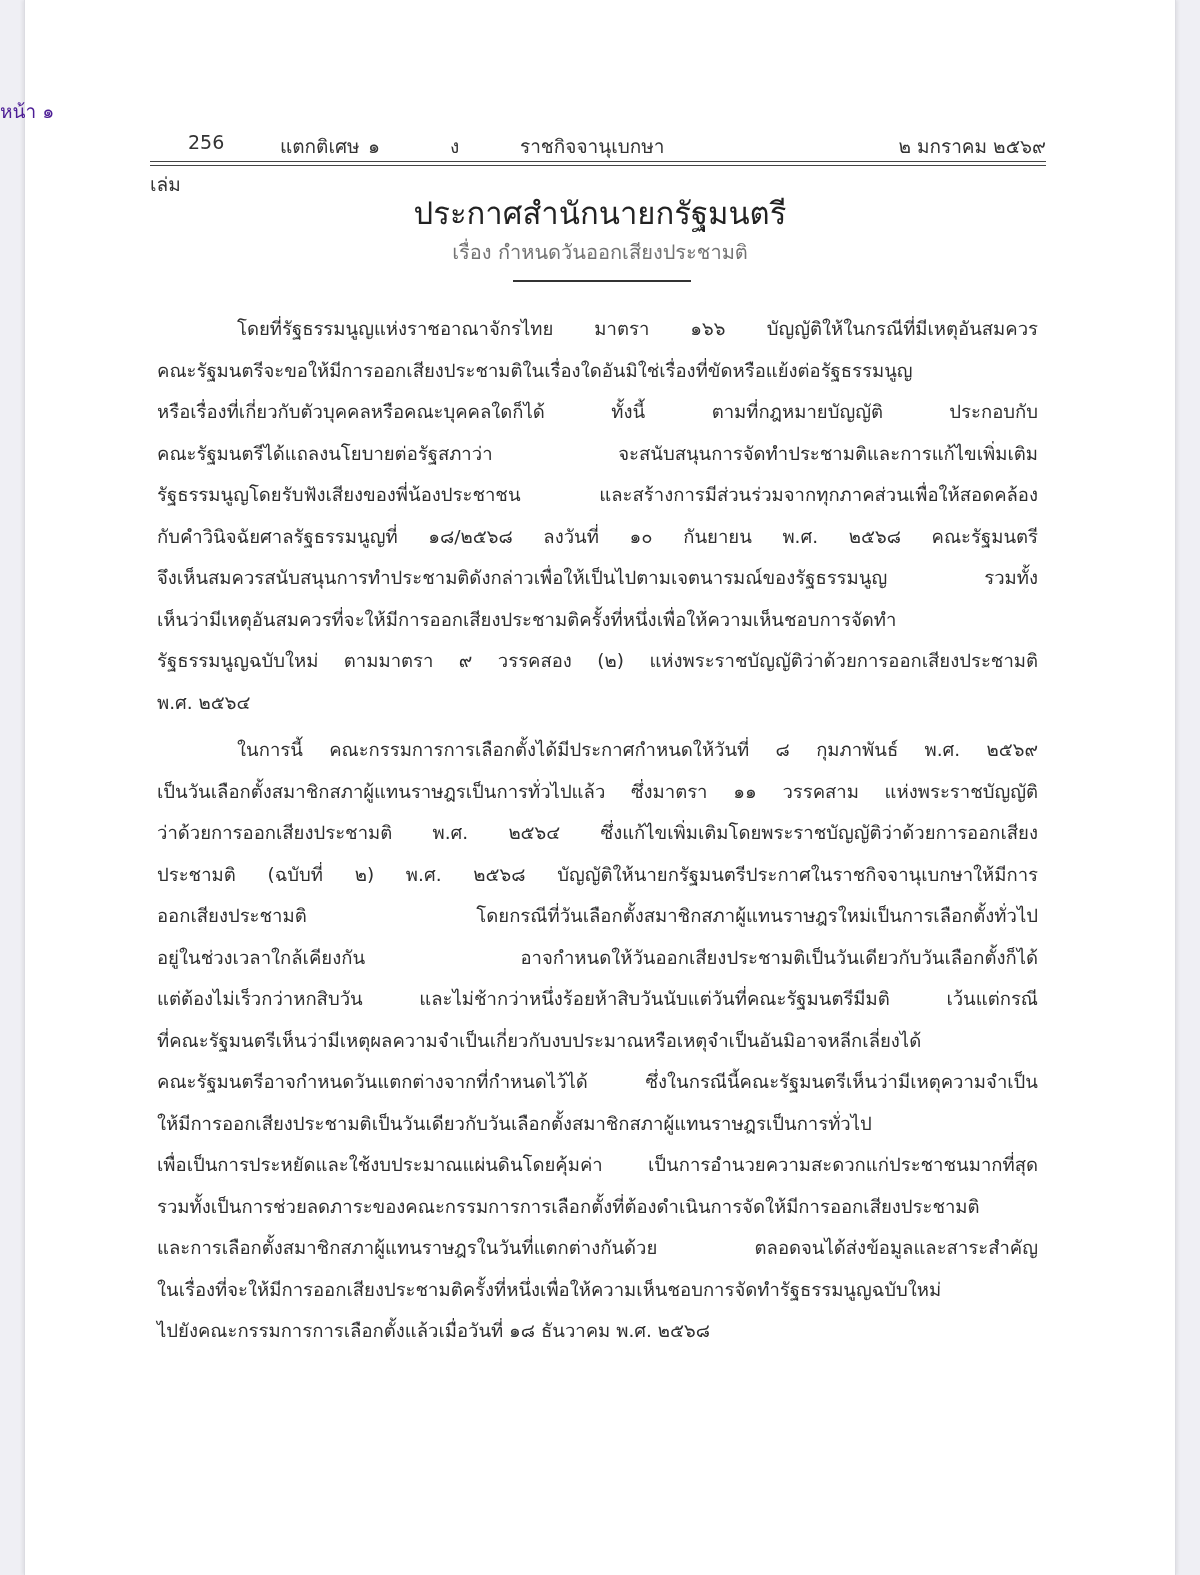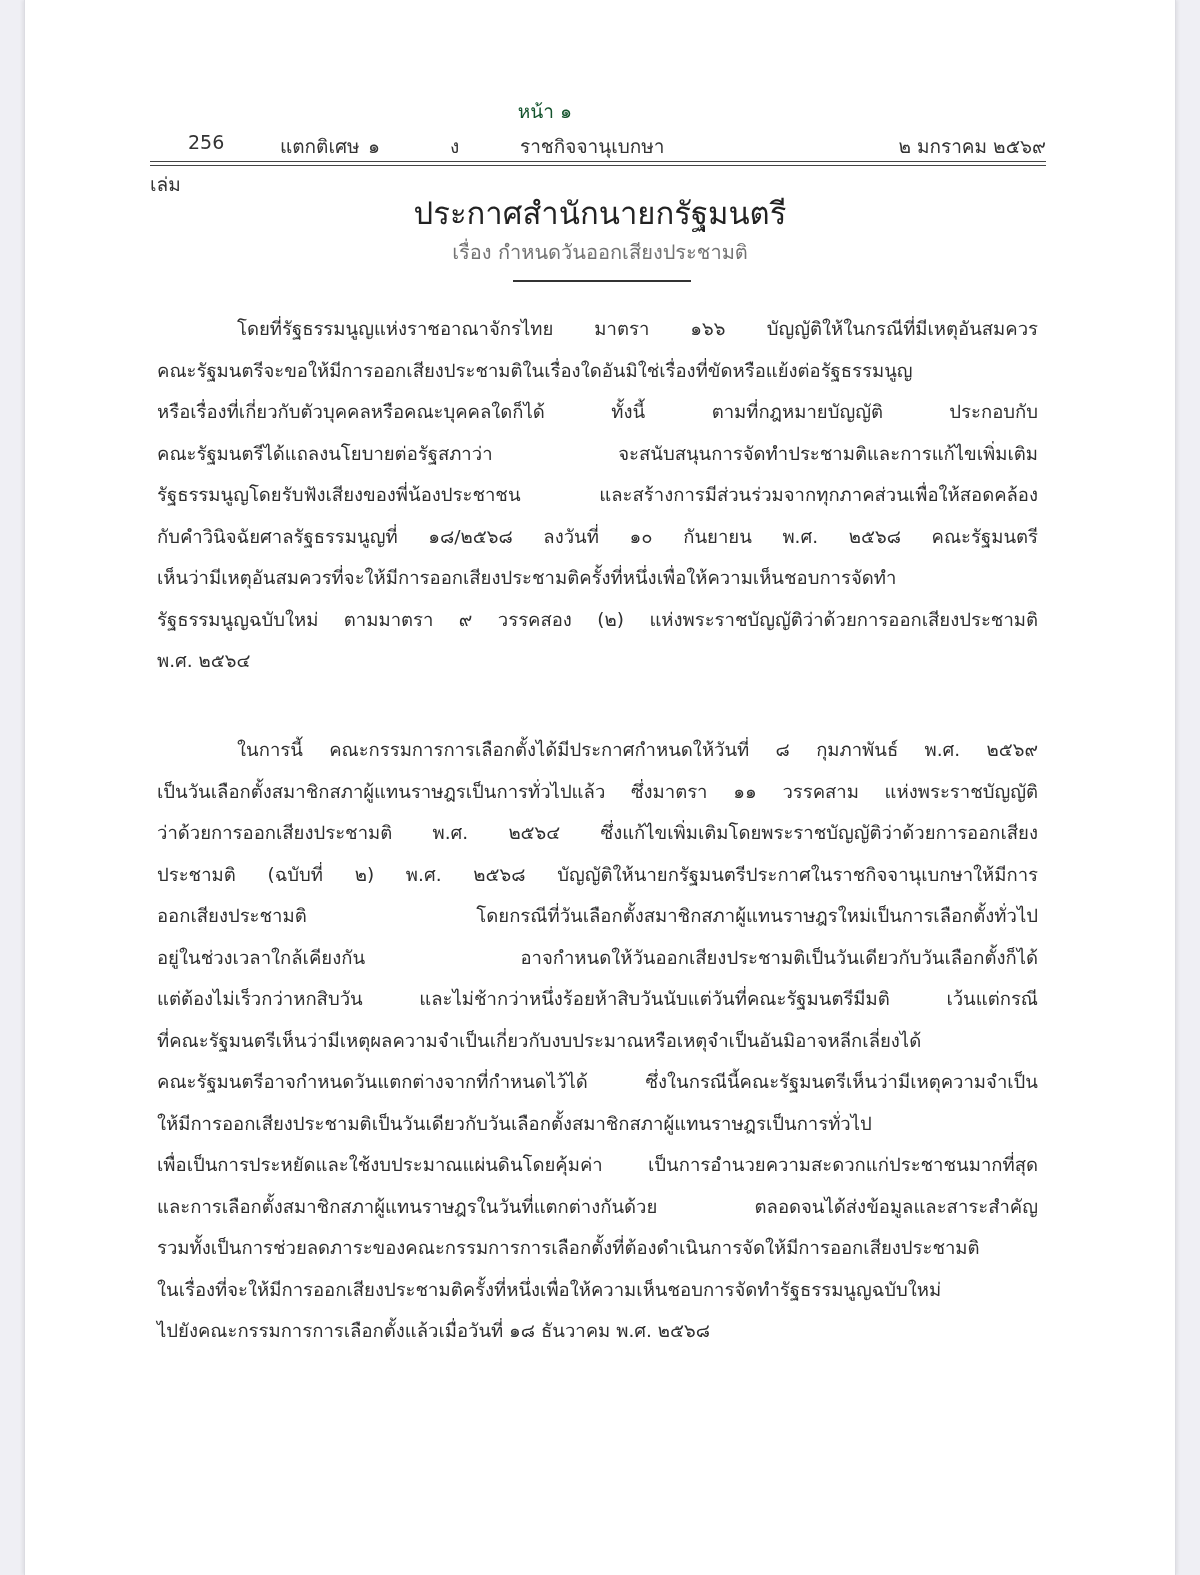--- a/index.html
+++ b/index.html
@@ -24,23 +24,22 @@
       background: #ffffff;
       box-shadow: -2px 0 3px rgba(0,0,0,0.06), 2px 0 3px rgba(0,0,0,0.06);
       border-left: 1px solid #dcdce2;
       border-right: 1px solid #dcdce2;
     }
     .page-number {
       position: absolute;
       top: 96px;
       left: 0;
       width: 1090px;
-      text-align: center;
       font-size: 19px;
-      color: #14532d;
+      color: #4c1d95;
     }
     .header-line {
       position: absolute;
       top: 131px;
       left: 150px;
       width: 896px;
       height: 26px;
       font-size: 19px;
       color: #333;
     }
@@ -134,34 +133,35 @@
 <div class="subject">เรื่อง  กำหนดวันออกเสียงประชามติ</div>
 <div class="title-rule"></div>
 
 <div class="body-text para1">
   <span class="line indent">โดยที่รัฐธรรมนูญแห่งราชอาณาจักรไทย มาตรา ๑๖๖ บัญญัติให้ในกรณีที่มีเหตุอันสมควร</span>
   <span class="line">คณะรัฐมนตรีจะขอให้มีการออกเสียงประชามติในเรื่องใดอันมิใช่เรื่องที่ขัดหรือแย้งต่อรัฐธรรมนูญ</span>
   <span class="line">หรือเรื่องที่เกี่ยวกับตัวบุคคลหรือคณะบุคคลใดก็ได้ ทั้งนี้ ตามที่กฎหมายบัญญัติ ประกอบกับ</span>
   <span class="line">คณะรัฐมนตรีได้แถลงนโยบายต่อรัฐสภาว่า จะสนับสนุนการจัดทำประชามติและการแก้ไขเพิ่มเติม</span>
   <span class="line">รัฐธรรมนูญโดยรับฟังเสียงของพี่น้องประชาชน และสร้างการมีส่วนร่วมจากทุกภาคส่วนเพื่อให้สอดคล้อง</span>
   <span class="line">กับคำวินิจฉัยศาลรัฐธรรมนูญที่ ๑๘/๒๕๖๘ ลงวันที่ ๑๐ กันยายน พ.ศ. ๒๕๖๘ คณะรัฐมนตรี</span>
+  <span class="line">จึงเห็นสมควรสนับสนุนการทำประชามติดังกล่าวเพื่อให้เป็นไปตามเจตนารมณ์ของรัฐธรรมนูญ รวมทั้ง</span>
   <span class="line">เห็นว่ามีเหตุอันสมควรที่จะให้มีการออกเสียงประชามติครั้งที่หนึ่งเพื่อให้ความเห็นชอบการจัดทำ</span>
   <span class="line">รัฐธรรมนูญฉบับใหม่ ตามมาตรา ๙ วรรคสอง (๒) แห่งพระราชบัญญัติว่าด้วยการออกเสียงประชามติ</span>
   <span class="line last">พ.ศ. ๒๕๖๔</span>
 </div>
 
 <div class="body-text para2">
   <span class="line indent">ในการนี้ คณะกรรมการการเลือกตั้งได้มีประกาศกำหนดให้วันที่ ๘ กุมภาพันธ์ พ.ศ. ๒๕๖๙</span>
   <span class="line">เป็นวันเลือกตั้งสมาชิกสภาผู้แทนราษฎรเป็นการทั่วไปแล้ว ซึ่งมาตรา ๑๑ วรรคสาม แห่งพระราชบัญญัติ</span>
   <span class="line">ว่าด้วยการออกเสียงประชามติ พ.ศ. ๒๕๖๔ ซึ่งแก้ไขเพิ่มเติมโดยพระราชบัญญัติว่าด้วยการออกเสียง</span>
   <span class="line">ประชามติ (ฉบับที่ ๒) พ.ศ. ๒๕๖๘ บัญญัติให้นายกรัฐมนตรีประกาศในราชกิจจานุเบกษาให้มีการ</span>
   <span class="line">ออกเสียงประชามติ โดยกรณีที่วันเลือกตั้งสมาชิกสภาผู้แทนราษฎรใหม่เป็นการเลือกตั้งทั่วไป</span>
   <span class="line">อยู่ในช่วงเวลาใกล้เคียงกัน อาจกำหนดให้วันออกเสียงประชามติเป็นวันเดียวกับวันเลือกตั้งก็ได้</span>
   <span class="line">แต่ต้องไม่เร็วกว่าหกสิบวัน และไม่ช้ากว่าหนึ่งร้อยห้าสิบวันนับแต่วันที่คณะรัฐมนตรีมีมติ เว้นแต่กรณี</span>
   <span class="line">ที่คณะรัฐมนตรีเห็นว่ามีเหตุผลความจำเป็นเกี่ยวกับงบประมาณหรือเหตุจำเป็นอันมิอาจหลีกเลี่ยงได้</span>
   <span class="line">คณะรัฐมนตรีอาจกำหนดวันแตกต่างจากที่กำหนดไว้ได้ ซึ่งในกรณีนี้คณะรัฐมนตรีเห็นว่ามีเหตุความจำเป็น</span>
   <span class="line">ให้มีการออกเสียงประชามติเป็นวันเดียวกับวันเลือกตั้งสมาชิกสภาผู้แทนราษฎรเป็นการทั่วไป</span>
   <span class="line">เพื่อเป็นการประหยัดและใช้งบประมาณแผ่นดินโดยคุ้มค่า เป็นการอำนวยความสะดวกแก่ประชาชนมากที่สุด</span>
+  <span class="line">รวมทั้งเป็นการช่วยลดภาระของคณะกรรมการการเลือกตั้งที่ต้องดำเนินการจัดให้มีการออกเสียงประชามติ</span>
   <span class="line">และการเลือกตั้งสมาชิกสภาผู้แทนราษฎรในวันที่แตกต่างกันด้วย ตลอดจนได้ส่งข้อมูลและสาระสำคัญ</span>
-  <span class="line">รวมทั้งเป็นการช่วยลดภาระของคณะกรรมการการเลือกตั้งที่ต้องดำเนินการจัดให้มีการออกเสียงประชามติ</span>
   <span class="line">ในเรื่องที่จะให้มีการออกเสียงประชามติครั้งที่หนึ่งเพื่อให้ความเห็นชอบการจัดทำรัฐธรรมนูญฉบับใหม่</span>
   <span class="line last">ไปยังคณะกรรมการการเลือกตั้งแล้วเมื่อวันที่ ๑๘ ธันวาคม พ.ศ. ๒๕๖๘</span>
 </div>
 
 </body></html>

